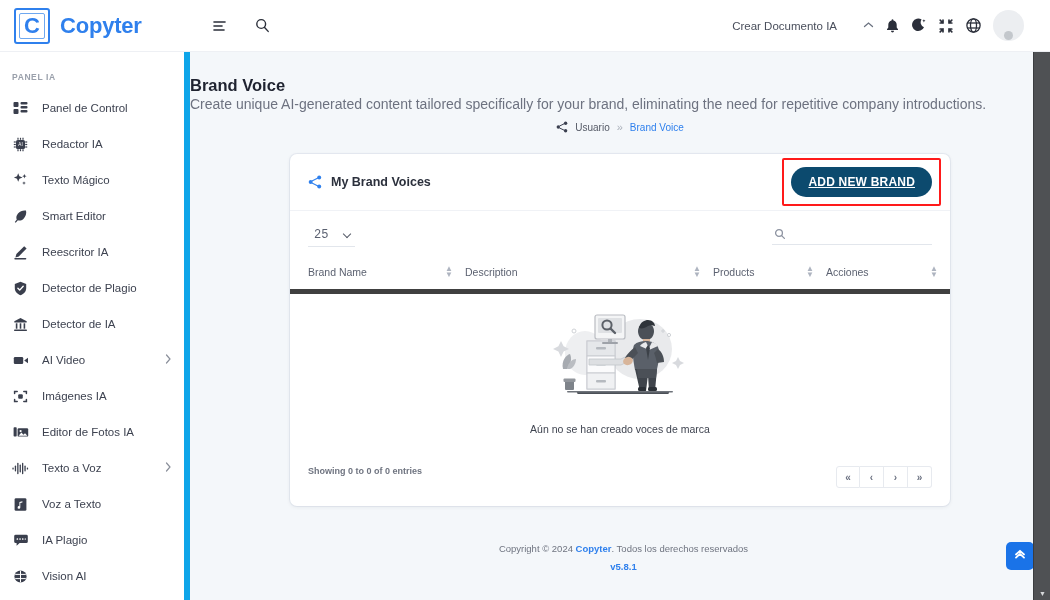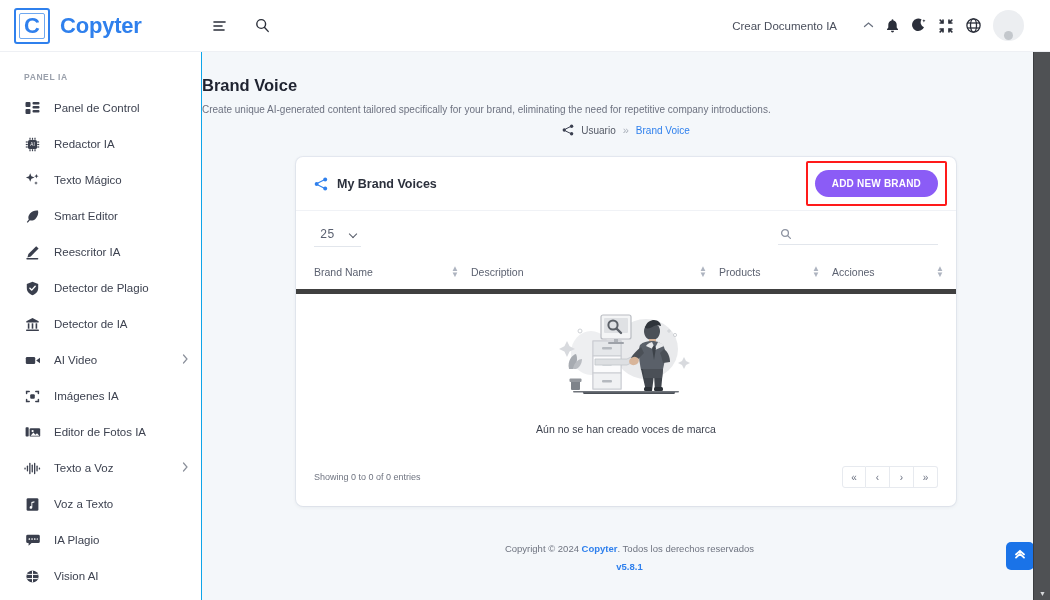--- a/index.html
+++ b/index.html
@@ -93,24 +93,23 @@
     top: 11px;
   }
 
   
   .body-row { display: flex; flex: 1; min-height: 0; }
 
   
   .sidebar {
     width: 190px; flex: 0 0 190px;
     background: #ffffff;
-    border-right: 1px solid #0ea5e9;
+    border-right: 6px solid #0ea5e9;
     padding-top: 14px;
     overflow: hidden;
-    margin-left: 12px;
   }
   .side-label {
     font-size: 8.5px; letter-spacing: .6px;
     color: #9aa0ab; font-weight: 600;
     padding: 6px 0 8px 12px;
   }
   .side-item {
     display: flex; align-items: center;
     height: 36px; padding: 0 12px 0 12px;
     gap: 13px; cursor: pointer;
@@ -127,22 +126,22 @@
   
   .main {
     flex: 1; background: #f4f7fa;
     position: relative; overflow: hidden;
   }
   .page-head { padding-top: 24px; text-align: left; }
   .page-title {
     font-size: 16.5px; font-weight: bold; color: #1f2330;
   }
   .page-sub {
-    font-size: 10px; color: #6d7280;
-    margin-top: 9px;
+    font-size: 14px; color: #6d7280;
+    margin-top: 1px;
   }
   .crumbs {
     margin-top: 9px;
     display: flex; align-items: center; justify-content: center;
     gap: 7px; font-size: 10px;
   }
   .crumb-ico { color: #3b4050; display: flex; }
   .crumb-txt { color: #555a66; }
   .crumb-sep { color: #aab0ba; font-size: 11px; }
   .crumb-active { color: #2f80ed; }
@@ -166,31 +165,32 @@
 
   .btn-wrap { margin-left: auto; position: relative; }
   .hl-box {
     position: absolute;
     left: -9px; top: -9px; right: -9px; bottom: -9px;
     border: 2px solid #ff1a1a;
     border-radius: 2px;
     pointer-events: none;
   }
   .btn-primary {
-    background: #8b5cf6;
+    background: #0c4a6e;
     color: #ffffff;
     border: none;
     border-radius: 20px;
     padding: 8px 17px;
-    font-size: 10px;
+    font-size: 12px;
     font-weight: bold;
     letter-spacing: .2px;
     cursor: pointer;
     font-family: "Liberation Sans", sans-serif;
     white-space: nowrap;
+    text-decoration: underline;
   }
 
   .card-controls {
     display: flex; align-items: center;
     padding: 13px 18px 6px 18px;
   }
   .len-select {
     border: none;
     border-bottom: 1px solid #e2e6ec;
     background: transparent;
@@ -252,22 +252,23 @@
     padding: 17px 0 25px 0;
     display: flex; flex-direction: column;
     align-items: center;
   }
   .empty-msg {
     font-size: 10.5px; color: #3f4450;
     margin-top: 16px;
   }
 
   .card-foot {
-    display: flex; align-items: center;
+    display: flex; align-items: flex-start;
     padding: 6px 18px 18px 18px;
+    font-weight: bold;
   }
   .showing { font-size: 9px; color: #6f7480; }
   .pager { margin-left: auto; display: flex; }
   .pg {
     width: 24px; height: 22px;
     border: 1px solid #e7eaef;
     border-left: none;
     background: #fff;
     display: flex; align-items: center; justify-content: center;
     font-size: 10px; color: #6a7080;

